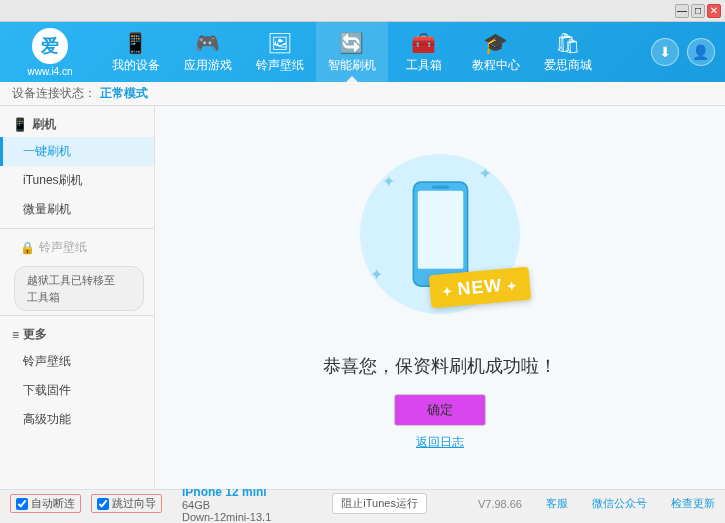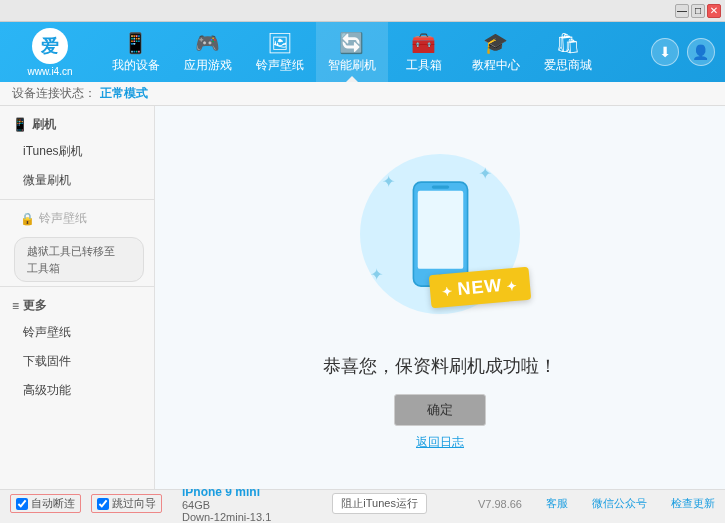--- a/index.html
+++ b/index.html
@@ -268,21 +268,21 @@
 
     .success-text {
       font-size: 18px;
       color: #333;
       margin-top: 10px;
       font-weight: normal;
     }
     .confirm-btn {
       margin-top: 16px;
       padding: 6px 32px;
-      background: #a3a3a3;
+      background: #d946ef;
       border: 1px solid #ccc;
       border-radius: 3px;
       cursor: pointer;
       font-size: 13px;
       color: #333;
     }
     .back-link {
       margin-top: 8px;
       font-size: 12px;
       color: #1a9de0;
@@ -409,20 +409,21 @@
   <span class="status-value">正常模式</span>
 </div>
 
 <div class="main-layout">
 
   <div class="sidebar">
     <div class="sidebar-section-title">
       <span class="sidebar-section-icon">📱</span>
       <span>刷机</span>
     </div>
+    <div class="sidebar-item active">一键刷机</div>
     <div class="sidebar-item">iTunes刷机</div>
     <div class="sidebar-item">微量刷机</div>
     <div class="sidebar-divider"></div>
     <div class="sidebar-disabled">
       <span class="sidebar-disabled-icon">🔒</span>
       <span>铃声壁纸</span>
     </div>
     <div class="sidebar-notice">越狱工具已转移至<br>工具箱</div>
     <div class="sidebar-divider"></div>
     <div class="sidebar-section-more">
@@ -461,21 +462,21 @@
   <div class="bottom-left">
     <label class="checkbox-wrap">
       <input type="checkbox" checked="" style="">
       <span>自动断连</span>
     </label>
     <label class="checkbox-wrap">
       <input type="checkbox" checked="" style="">
       <span>跳过向导</span>
     </label>
     <div class="device-info">
-      <div class="device-name">iPhone 9 mini</div>
+      <div class="device-name">iPhone 12 mini</div>
       <div class="device-detail">64GB</div>
       <div class="device-detail">Down-12mini-13.1</div>
     </div>
   </div>
   <div style="display:flex;align-items:center;gap:6px;">
     <button class="bottom-stop-btn">阻止iTunes运行</button>
   </div>
   <div class="bottom-right">
     <span class="version-info">V7.98.66</span>
     <span class="bottom-link">客服</span>

